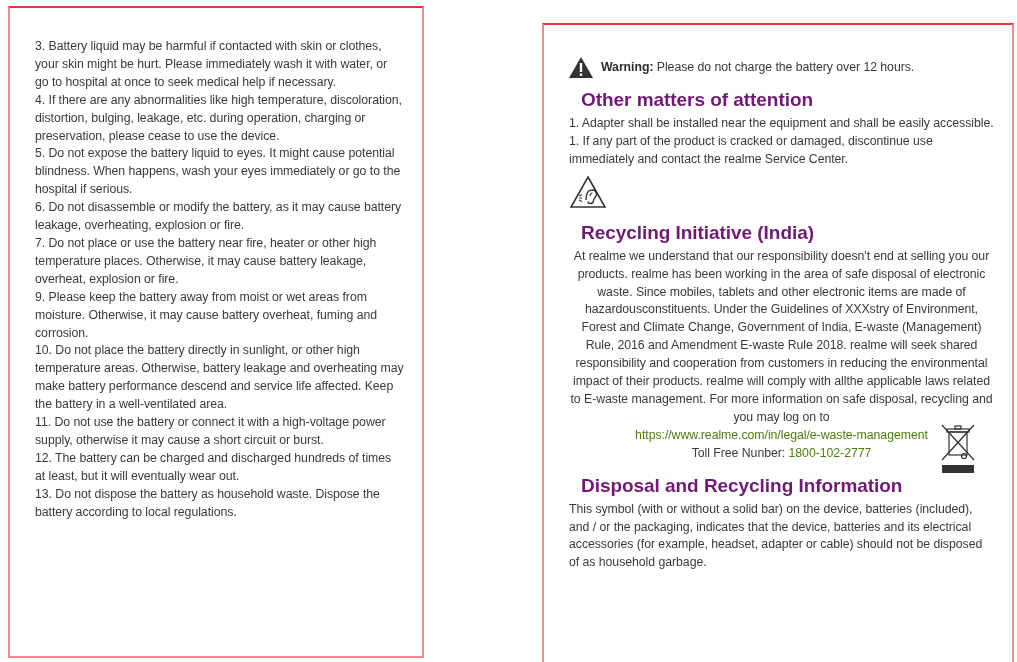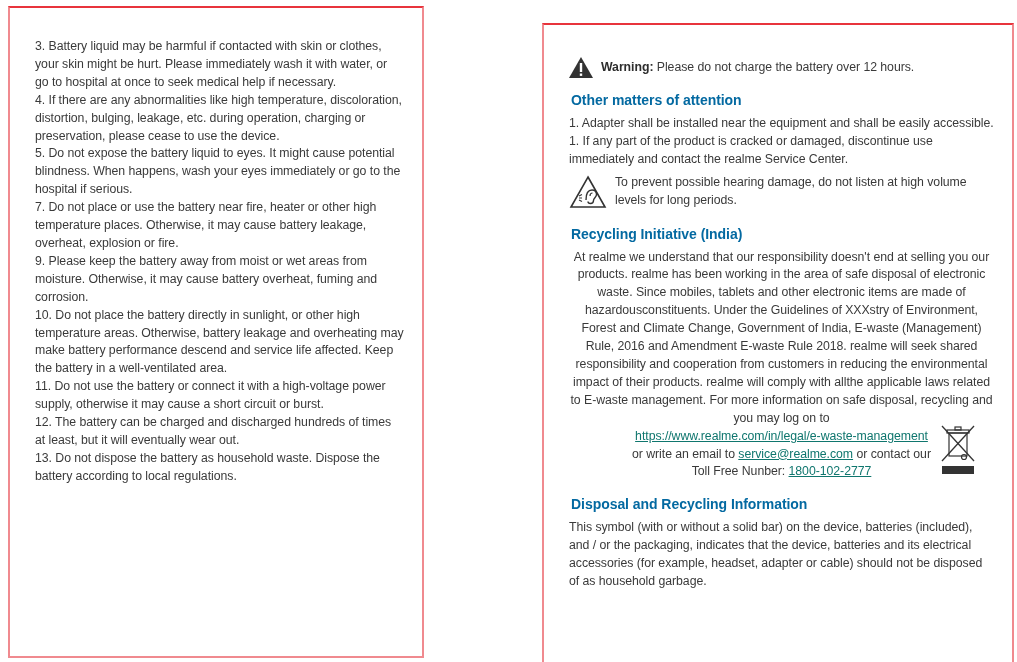--- a/index.html
+++ b/index.html
@@ -9,35 +9,36 @@
           border: 2px solid #f08a8f; border-top-color: #e8343c; }
   .page.left  { left: 8px;   top: 6px; width: 416px; height: 652px; }
   .page.right { left: 542px; top: 23px; width: 472px; height: 652px; }
   .content { position: absolute; left: 25px; right: 18px; top: 30px;
              font-size: 12.3px; line-height: 17.9px; letter-spacing: -0.05px; }
   .page.right .content { top: 32px; }
   p { margin: 0; }
   b { font-weight: bold; color: #2e2e2e; }
   .warn-row { display: flex; align-items: center; gap: 8px; margin-bottom: 10px; }
   .warn-row svg { flex: 0 0 auto; }
-  h2 { margin: 0 0 3px 2px; font-size: 14px; line-height: 24px; font-weight: bold; color: #0369a1; }
+  h2 { margin: 0 0 3px 12px; font-size: 19px; line-height: 24px; font-weight: bold; color: #701a75; }
   .hear-row { display: flex; align-items: flex-start; gap: 8px; margin-top: 5px; margin-bottom: 12px; }
   .hear-row svg { flex: 0 0 auto; margin-top: 1px; }
-  .link { text-decoration: underline; color: #0f766e; }
+  .link { color: #4d7c0f; }
   .recycle-block { position: relative; margin-bottom: 11px; text-align: center; }
   .bin-icon { position: absolute; right: 18px; top: -4px; }
 </style>
 </head>
 <body>
 
 <div class="page left">
   <div class="content">
     <p>3. Battery liquid may be harmful if contacted with skin or clothes, your skin might be hurt. Please immediately wash it with water, or go to hospital at once to seek medical help if necessary.</p>
     <p>4. If there are any abnormalities like high temperature, discoloration, distortion, bulging, leakage, etc. during operation, charging or preservation, please cease to use the device.</p>
     <p>5. Do not expose the battery liquid to eyes. It might cause potential blindness. When happens, wash your eyes immediately or go to the hospital if serious.</p>
+    <p>6. Do not disassemble or modify the battery, as it may cause battery leakage, overheating, explosion or fire.</p>
     <p>7. Do not place or use the battery near fire, heater or other high temperature places. Otherwise, it may cause battery leakage, overheat, explosion or fire.</p>
     <p>9. Please keep the battery away from moist or wet areas from moisture. Otherwise, it may cause battery overheat, fuming and corrosion.</p>
     <p>10. Do not place the battery directly in sunlight, or other high temperature areas. Otherwise, battery leakage and overheating may make battery performance descend and service life affected. Keep the battery in a well-ventilated area.</p>
     <p>11. Do not use the battery or connect it with a high-voltage power supply, otherwise it may cause a short circuit or burst.</p>
     <p>12. The battery can be charged and discharged hundreds of times at least, but it will eventually wear out.</p>
     <p>13. Do not dispose the battery as household waste. Dispose the battery according to local regulations.</p>
   </div>
 </div>
 
 <div class="page right">
@@ -54,29 +55,27 @@
     <h2>Other matters of attention</h2>
     <p>1. Adapter shall be installed near the equipment and shall be easily accessible.</p>
     <p>1. If any part of the product is cracked or damaged, discontinue use immediately and contact the realme Service Center.</p>
     <div class="hear-row">
       <svg width="38" height="34" viewBox="0 0 38 34">
         <polygon points="19,2 36,32 2,32" fill="none" stroke="#333" stroke-width="1.6"></polygon>
         <path d="M17,25 c0,-6 2,-10 6,-10 c3,0 4.5,2 4.5,4.5 c0,3 -3,3.5 -3,6 c0,2 -1.5,3 -3,3 c-1.5,0 -2.5,-1 -2.5,-2" fill="none" stroke="#333" stroke-width="1.4"></path>
         <path d="M21,21 c0,-2 1,-3 2.5,-3" fill="none" stroke="#333" stroke-width="1.2"></path>
         <path d="M10,21 l3,-1.5 M10,23 l3,0 M10,25 l3,1.5" stroke="#333" stroke-width="1.1"></path>
       </svg>
-      <p>To prevent possible hearing damage, do not listen at high volume levels for long periods.</p>
     </div>
 
     <h2>Recycling Initiative (India)</h2>
     <div class="recycle-block">
       <p>At realme we understand that our responsibility doesn't end at selling you our products. realme has been working in the area of safe disposal of electronic waste. Since mobiles, tablets and other electronic items are made of hazardousconstituents. Under the Guidelines of XXXstry of Environment, Forest and Climate Change, Government of India, E-waste (Management) Rule, 2016 and Amendment E-waste Rule 2018. realme will seek shared responsibility and cooperation from customers in reducing the environmental impact of their products. realme will comply with allthe applicable laws related to E-waste management. For more information on safe disposal, recycling and you may log on to</p>
       <div style="position:relative;">
         <p><span class="link">https://www.realme.com/in/legal/e-waste-management</span></p>
-        <p><span>or write an email to </span><span class="link">service@realme.com</span><span> or contact our</span></p>
         <p><span>Toll Free Nunber: </span><span class="link">1800-102-2777</span></p>
         <svg class="bin-icon" width="36" height="52" viewBox="0 0 36 52">
           <rect x="9" y="9" width="18" height="23" fill="none" stroke="#333" stroke-width="1.2"></rect>
           <rect x="7" y="6" width="22" height="3" fill="none" stroke="#333" stroke-width="1.2"></rect>
           <rect x="15" y="3" width="6" height="3" fill="none" stroke="#333" stroke-width="1.2"></rect>
           <circle cx="24" cy="33" r="2.5" fill="none" stroke="#333" stroke-width="1.2"></circle>
           <line x1="2" y1="2" x2="34" y2="37" stroke="#333" stroke-width="1.3"></line>
           <line x1="34" y1="2" x2="2" y2="37" stroke="#333" stroke-width="1.3"></line>
           <rect x="2" y="42" width="32" height="8" fill="#333"></rect>
         </svg>

